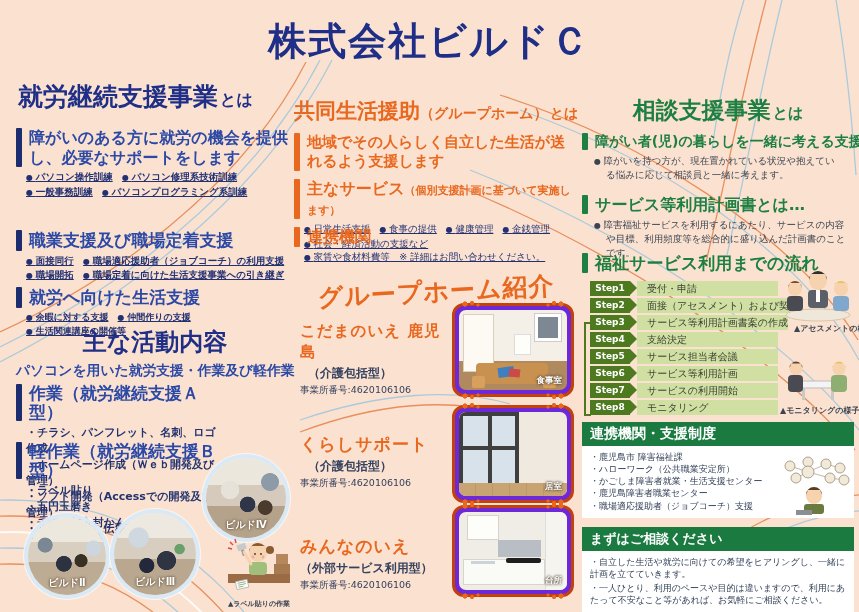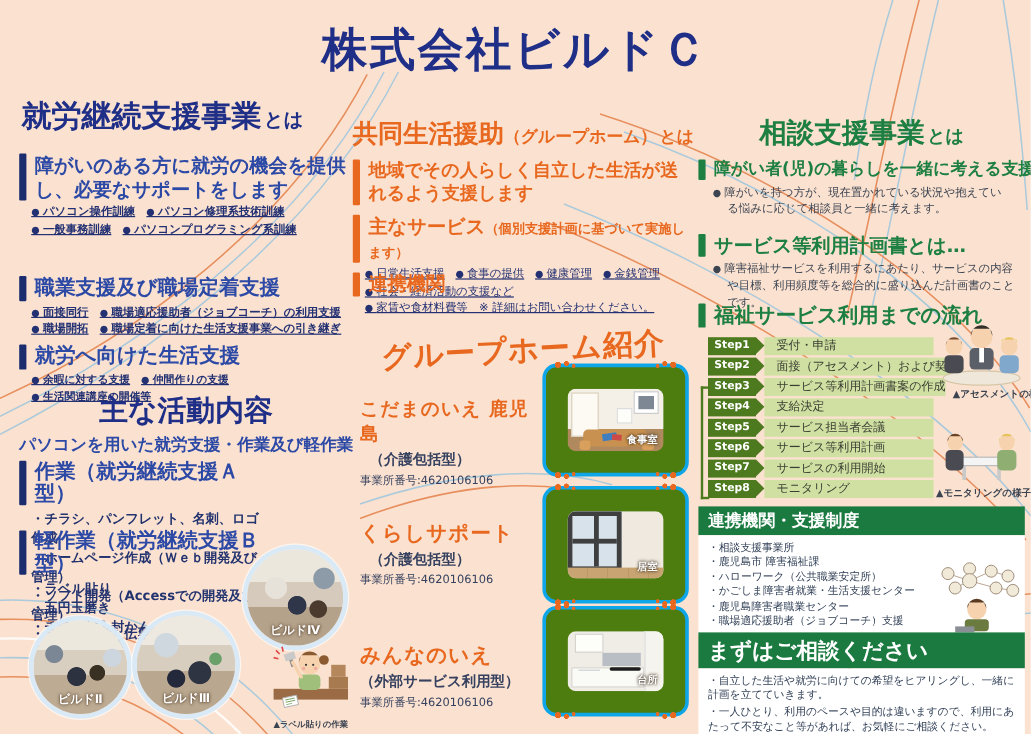--- a/index.html
+++ b/index.html
@@ -81,21 +81,21 @@
   .col-mid .h-paren, .col-mid .h-suffix { font-size:14px; color:#e8681f; font-weight:bold; }
   .mid-bt { color:#e8681f; font-weight:bold; font-size:15px; line-height:1.25; }
   .mid-note { font-size:11px; }
   .gh-head { position:absolute; width:100%; text-align:center; font-size:25px; font-weight:bold;
     color:#e8681f; transform:rotate(-3deg); letter-spacing:1px; }
   .home-name { color:#e8681f; font-weight:bold; font-size:15.5px; letter-spacing:1px; }
   .home-type { color:#35415f; font-weight:bold; font-size:12px; margin:2px 0 0 8px; }
   .home-num { color:#35415f; font-size:9.5px; margin-top:2px; }
 
   
-  .photo-frame { position:absolute; background:#4d7c0f; border:3px solid #0ea5e9; border-radius:12px; padding:18px; }
+  .photo-frame { position:absolute; background:#6d28d9; border:3px solid #c2410c; border-radius:12px; padding:4px; }
   .photo-frame .ph { position:relative; width:100%; height:100%; border-radius:7px; overflow:hidden; }
   .ph-cap { position:absolute; right:5px; bottom:3px; color:#fff; font-size:8.5px; font-weight:bold;
     text-shadow:0 0 3px rgba(70,55,40,.95),0 0 2px rgba(70,55,40,.95); }
   .fc { position:absolute; width:20px; height:8px;
     background:
       radial-gradient(circle at 4px 4px, #e8681f 0 2.4px, rgba(0,0,0,0) 2.8px),
       radial-gradient(circle at 11px 3px, #e8681f 0 1.9px, rgba(0,0,0,0) 2.3px),
       radial-gradient(circle at 17px 5px, #e8681f 0 1.4px, rgba(0,0,0,0) 1.8px); }
   .fc-tl { top:-6px; left:6px; }
   .fc-tr { top:-6px; right:6px; transform:scaleX(-1); }
@@ -308,21 +308,21 @@
           <i class="bar orange"></i>
         <p class="mid-bt" style="font-size:16px;">連携機関</p>
         </div>
       <p class="dots" style="font-weight:normal;">
         <span class="d">家賃や食材料費等　※ 詳細はお問い合わせください。</span>
       </p>
     </div>
 
     <p class="gh-head" style="top:180px;">グループホーム紹介</p>
 
-    <div class="abs" style="top:236px;left:6px;width:150px;">
+    <div class="abs" style="top:226px;left:6px;width:150px;">
       <p class="home-name">こだまのいえ 鹿児島</p>
       <p class="home-type">（介護包括型）</p>
       <p class="home-num">事業所番号:4620106106</p>
     </div>
     <div class="photo-frame" style="left:158px;top:208px;width:122px;height:94px;">
       <i class="fc fc-tl"></i>
         <i class="fc fc-tr"></i>
       <i class="fc fc-bl"></i>
         <i class="fc fc-br"></i>
       <div class="ph">
@@ -474,21 +474,20 @@
       <circle cx="55" cy="18" r="6.5" fill="#f6d3ae"></circle>
         <path d="M48.5 17 a6.5 6.5 0 0 1 13 0 l-1.5 -4.5 -10 0 z" fill="#e6c35a"></path>
       <rect x="47" y="24" width="16" height="17" rx="4" fill="#8fae72"></rect>
     </svg>
     <p class="ill-cap" style="left:198px;top:310px;">▲モニタリングの様子</p>
 
     <div class="green-box" style="top:327px;">
       <div class="gb-head" style="font-size:14px;">連携機関・支援制度</div>
       <div class="gb-body">
         <ul>
-          <li class="partner-li">相談支援事業所</li>
           <li class="partner-li">鹿児島市 障害福祉課</li>
           <li class="partner-li">ハローワーク（公共職業安定所）</li>
           <li class="partner-li">かごしま障害者就業・生活支援センター</li>
           <li class="partner-li">鹿児島障害者職業センター</li>
           <li class="partner-li">職場適応援助者（ジョブコーチ）支援</li>
         </ul>
         <svg class="abs" style="right:2px;bottom:2px;" width="74" height="62" viewBox="0 0 74 62">
           <g stroke="#b9a38f" stroke-width="0.8">
             <line x1="12" y1="12" x2="30" y2="18"></line>
               <line x1="30" y1="8" x2="30" y2="18"></line>
@@ -510,21 +509,21 @@
           </g>
           <circle cx="36" cy="42" r="8" fill="#f6d3ae"></circle>
             <path d="M28 41 a8 8 0 0 1 16 0 l-2 -5 -12 0 z" fill="#5a3b22"></path>
           <rect x="26" y="50" width="20" height="10" rx="3" fill="#6b7a3f"></rect>
           <rect x="18" y="56" width="16" height="5" fill="#8a8f95"></rect>
         </svg>
       </div>
     </div>
 
     <div class="green-box" style="top:432px;">
-      <div class="gb-head" style="font-size:18px;">まずはご相談ください</div>
+      <div class="gb-head" style="font-size:13px;">まずはご相談ください</div>
       <div class="gb-body">
         <ul>
           <li class="consult-li">自立した生活や就労に向けての希望をヒアリングし、一緒に計画を立てていきます。</li>
           <li class="consult-li">一人ひとり、利用のペースや目的は違いますので、利用にあたって不安なこと等があれば、お気軽にご相談ください。</li>
         </ul>
       </div>
     </div>
   </section>
 
   <div class="mascot-wrap">

